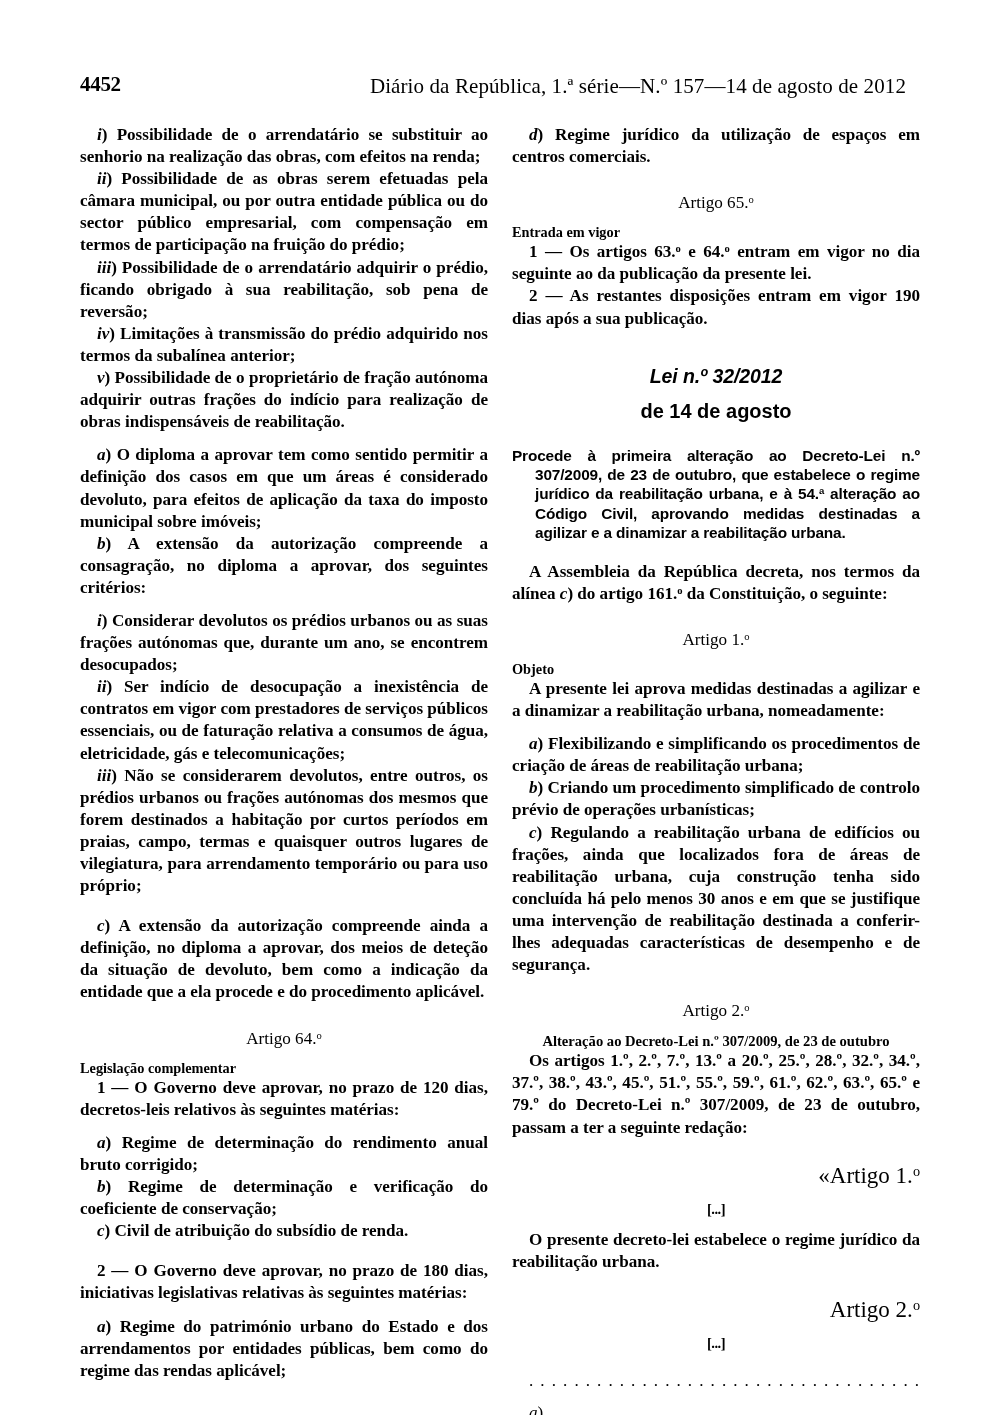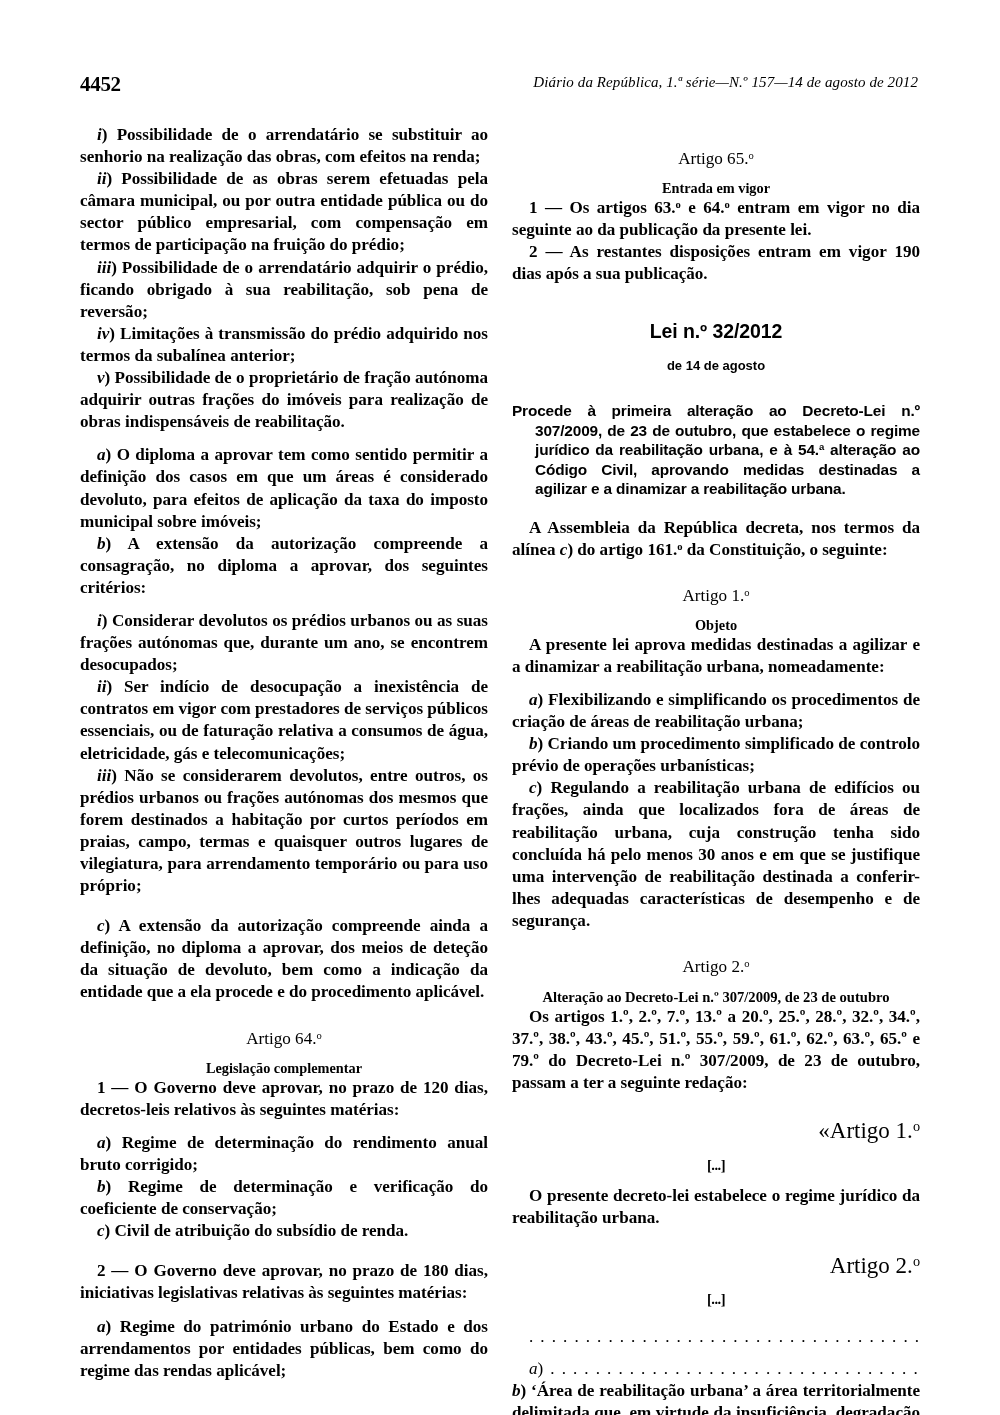--- a/index.html
+++ b/index.html
@@ -34,24 +34,23 @@
     position: absolute;
     left: 0;
     top: 0;
     font-family: "Liberation Serif", "DejaVu Serif", serif;
     font-weight: bold;
     font-size: 21px;
     letter-spacing: -0.3px;
   }
   .head-title {
     position: absolute;
-    right: 2px;
+    right: 14px;
     top: 2px;
-    font-style: italic;
-    font-size: 15px;
+    font-size: 21px;
     white-space: nowrap;
     letter-spacing: 0.1px;
   }
 
   
   .cols {
     position: absolute;
     left: 80px;
     top: 124px;
     width: 840px;
@@ -86,21 +85,21 @@
   .artigo {
     margin: 0;
     text-align: center;
     font-size: 17.1px;
     line-height: 22.1px;
   }
   .artigo-wrap { margin-top: 24px; }
   .epigrafe {
     margin: 0;
     margin-top: 9px;
-    text-align: center;
+    text-align: left;
     font-weight: bold;
     font-size: 14.3px;
     line-height: 18px;
   }
   .epigrafe-wide {
     margin: 0;
     margin-top: 10px;
     text-align: center;
     font-weight: bold;
     font-size: 14.6px;
@@ -112,28 +111,29 @@
   
   .lei-num {
     margin: 0;
     margin-top: 34px;
     text-align: center;
     font-family: "Liberation Sans", "DejaVu Sans", sans-serif;
     font-weight: bold;
     font-size: 19.5px;
     line-height: 24px;
     letter-spacing: -0.1px;
+    font-style: italic;
   }
   .lei-date {
     margin: 0;
     margin-top: 14px;
     text-align: center;
     font-family: "Liberation Sans", "DejaVu Sans", sans-serif;
     font-weight: bold;
-    font-size: 13px;
+    font-size: 20px;
     line-height: 18px;
   }
   .lei-sumario {
     margin: 0;
     margin-top: 26px;
     font-family: "Liberation Sans", "DejaVu Sans", sans-serif;
     font-weight: bold;
     font-size: 15.4px;
     line-height: 19.4px;
     text-align: justify;
@@ -201,21 +201,21 @@
     <div class="col col-left">
 
       <p class="body ind"><em class="it">i</em><span>) Possibilidade de o arrendatário se substituir ao senhorio na realização das obras, com efeitos na renda;</span></p>
 
       <p class="body ind"><em class="it">ii</em><span>) Possibilidade de as obras serem efetuadas pela câmara municipal, ou por outra entidade pública ou do sector público empresarial, com compensação em termos de participação na fruição do prédio;</span></p>
 
       <p class="body ind"><em class="it">iii</em><span>) Possibilidade de o arrendatário adquirir o prédio, ficando obrigado à sua reabilitação, sob pena de reversão;</span></p>
 
       <p class="body ind"><em class="it">iv</em><span>) Limitações à transmissão do prédio adquirido nos termos da subalínea anterior;</span></p>
 
-      <p class="body ind"><em class="it">v</em><span>) Possibilidade de o proprietário de fração autónoma adquirir outras frações do imóveis para realização de obras indispensáveis de reabilitação.</span></p>
+      <p class="body ind"><em class="it">v</em><span>) Possibilidade de o proprietário de fração autónoma adquirir outras frações do indício para realização de obras indispensáveis de reabilitação.</span></p>
 
 
       <p class="body ind gap-sm"><em class="it">a</em><span>) O diploma a aprovar tem como sentido permitir a definição dos casos em que um áreas é considerado devoluto, para efeitos de aplicação da taxa do imposto municipal sobre imóveis;</span></p>
 
       <p class="body ind"><em class="it">b</em><span>) A extensão da autorização compreende a consagração, no diploma a aprovar, dos seguintes critérios:</span></p>
 
       <p class="body ind gap-sm"><em class="it">i</em><span>) Considerar devolutos os prédios urbanos ou as suas frações autónomas que, durante um ano, se encontrem desocupados;</span></p>
 
       <p class="body ind"><em class="it">ii</em><span>) Ser indício de desocupação a inexistência de contratos em vigor com prestadores de serviços públicos essenciais, ou de faturação relativa a consumos de água, eletricidade, gás e telecomunicações;</span></p>
 
@@ -237,20 +237,21 @@
       <p class="body ind"><em class="it">c</em><span>) Civil de atribuição do subsídio de renda.</span></p>
 
       <p class="body ind gap-md">2 — O Governo deve aprovar, no prazo de 180 dias, iniciativas legislativas relativas às seguintes matérias:</p>
 
       <p class="body ind gap-sm"><em class="it">a</em><span>) Regime do património urbano do Estado e dos arrendamentos por entidades públicas, bem como do regime das rendas aplicável;</span></p>
 
     </div>
 
     <div class="col col-right">
 
+      <p class="body ind"><em class="it">d</em><span>) Regime jurídico da utilização de espaços em centros comerciais.</span></p>
 
       <div class="artigo-wrap">
         <p class="artigo"><span>Artigo 65.</span><sup class="ord">o</sup></p>
         <p class="epigrafe">Entrada em vigor</p>
       </div>
 
       <p class="body ind after-epigrafe"><span>1 — Os artigos 63.</span><sup class="ord">o</sup><span> e 64.</span><sup class="ord">o</sup><span> entram em vigor no dia seguinte ao da publicação da presente lei.</span></p>
 
       <p class="body ind">2 — As restantes disposições entram em vigor 190 dias após a sua publicação.</p>
 

